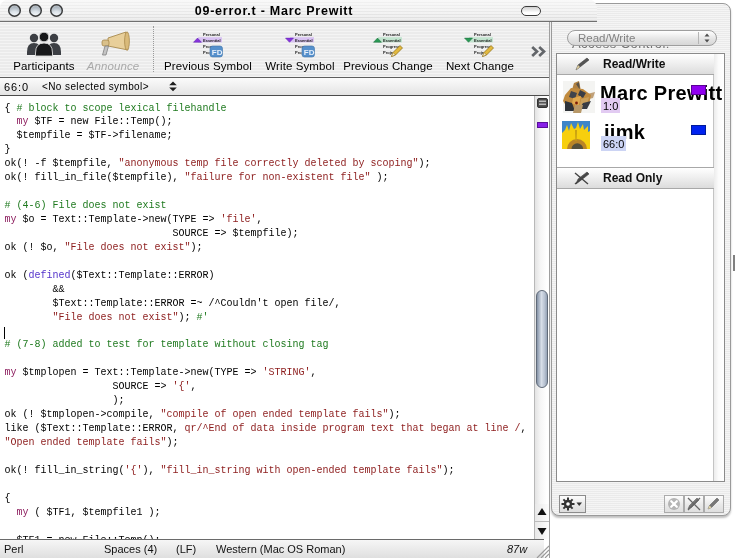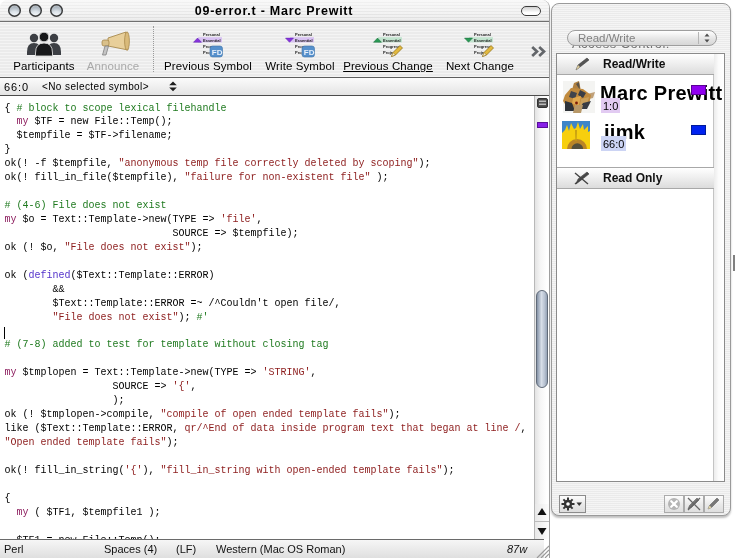--- a/index.html
+++ b/index.html
@@ -27,21 +27,21 @@
 .pos{position:absolute;font-size:11px;color:#000;padding:1.5px 2px;}
 
 #gearbtn{left:559px;top:495px;width:27px;height:18px;border:1px solid #8b8b8b;
  background:linear-gradient(180deg,#fdfdfd,#e8e8e8 55%,#dcdcdc);box-sizing:border-box;}
 .bbtn{position:absolute;top:495px;width:20px;height:18px;border:1px solid #ababab;
  background:linear-gradient(180deg,#fdfdfd,#e9e9e9 55%,#dedede);box-sizing:border-box;}
 
 
 #win{left:0;top:0;width:550px;height:558px;background:#fff;border-radius:8px 8px 0 0;border-right:1px solid #9f9f9f;box-sizing:border-box;}
 #titlebar{left:0;top:0;width:549px;height:21px;border-bottom:1px solid #6f6f6f;border-radius:8px 8px 0 0;
- background:repeating-linear-gradient(180deg,rgba(255,255,255,0.5) 0px,rgba(255,255,255,0.5) 1.5px,rgba(255,255,255,0) 1.5px,rgba(255,255,255,0) 3px),linear-gradient(180deg,#f2f2f2 0%,#eaeaea 50%,#dedede 90%,#d2d2d2 100%);}
+ background:repeating-linear-gradient(180deg,rgba(255,255,255,0.5) 0px,rgba(255,255,255,0.5) 1.5px,rgba(255,255,255,0) 1.5px,rgba(255,255,255,0) 3px),linear-gradient(180deg,#f2f2f2 0%,#eaeaea 50%,#dedede 90%,#d2d2d2 100%);padding-left:48px;}
 .orb{position:absolute;top:4px;width:13px;height:13px;border-radius:50%;
  background:radial-gradient(circle at 50% 100%, #fbfdff 0%, #dde4ea 38%, #a2acb6 72%, #97a1ab 88%, #b8bfc7 100%);
  box-shadow:inset 0 0 0 1.4px rgba(40,40,40,0.92), inset 0 2px 1.5px rgba(255,255,255,0.55);}
 #title{left:194px;top:4px;width:160px;text-align:center;font-size:12.5px;font-weight:bold;letter-spacing:0.75px;color:#000;}
 #pill{left:521px;top:6px;width:20px;height:10px;border:1.5px solid #3c3c3c;border-radius:5.5px;
  background:linear-gradient(180deg,#cfcfcf,#ffffff 70%);box-sizing:border-box;}
 #toolbar{left:0;top:22px;width:549px;height:55px;border-bottom:1px solid #5e5e5e;
  background:repeating-linear-gradient(180deg,rgba(255,255,255,0.45) 0px,rgba(255,255,255,0.45) 1.5px,rgba(255,255,255,0) 1.5px,rgba(255,255,255,0) 3px),#ebebeb;}
 .tlabel{position:absolute;top:38px;width:120px;text-align:center;font-size:11.5px;letter-spacing:0.1px;color:#000;}
 #tsep{left:153px;top:4px;height:46px;width:0;border-left:1px dotted #9a9a9a;}
@@ -183,25 +183,25 @@
       </g>
   </svg>
   <div class="tlabel" style="left:-16px;">Participants</div>
 
   <svg class="abs" style="left:96px;top:8px;" width="34" height="28" viewBox="0 0 34 28">
     <polygon points="30,2 32,20 12,16 12,8" fill="#e8cf9a" stroke="#a08040" stroke-width="0.8"></polygon>
     <ellipse cx="31" cy="11" rx="2.4" ry="9.2" fill="#d9ba7a" stroke="#a08040" stroke-width="0.7"></ellipse>
     <rect x="6" y="10" width="7" height="6" rx="2" fill="#d9c08a" stroke="#a08040" stroke-width="0.7"></rect>
     <path d="M9 16 L6.5 25 L10 25 L12.5 16 Z" fill="#c4c4c4" stroke="#808080" stroke-width="0.8"></path>
   </svg>
-  <div class="tlabel" style="left:53px;color:#a9a9a9;">Announce</div>
+  <div class="tlabel" style="left:53px;color:#a9a9a9;font-style:italic;">Announce</div>
   <div class="abs" id="tsep"></div>
   <div class="tlabel" style="left:148px;">Previous Symbol</div>
   <div class="tlabel" style="left:240px;">Write Symbol</div>
-  <div class="tlabel" style="left:328px;text-decoration:underline;">Previous Change</div>
+  <div class="tlabel" style="left:328px;">Previous Change</div>
   <div class="tlabel" style="left:420px;">Next Change</div>
   <svg class="abs" style="left:531px;top:23.5px;" width="16" height="11" viewBox="0 0 16 11">
       <path d="M1.2 1 L6 5.5 L1.2 10 M8.2 1 L13 5.5 L8.2 10" stroke="#63666a" stroke-width="2.7" fill="none"></path>
     </svg>
 </div>
 <div class="abs" id="symbolbar">
   <span class="a">66:0</span>
   <span class="b">&lt;No selected symbol&gt;</span>
   <svg class="abs" style="left:168px;top:3px;" width="10" height="11" viewBox="0 0 10 11">
       <path d="M1.2 4.2 L5 0.4 L8.8 4.2 Z M1.2 6.4 L5 10.2 L8.8 6.4 Z" fill="#1f1f1f"></path>

